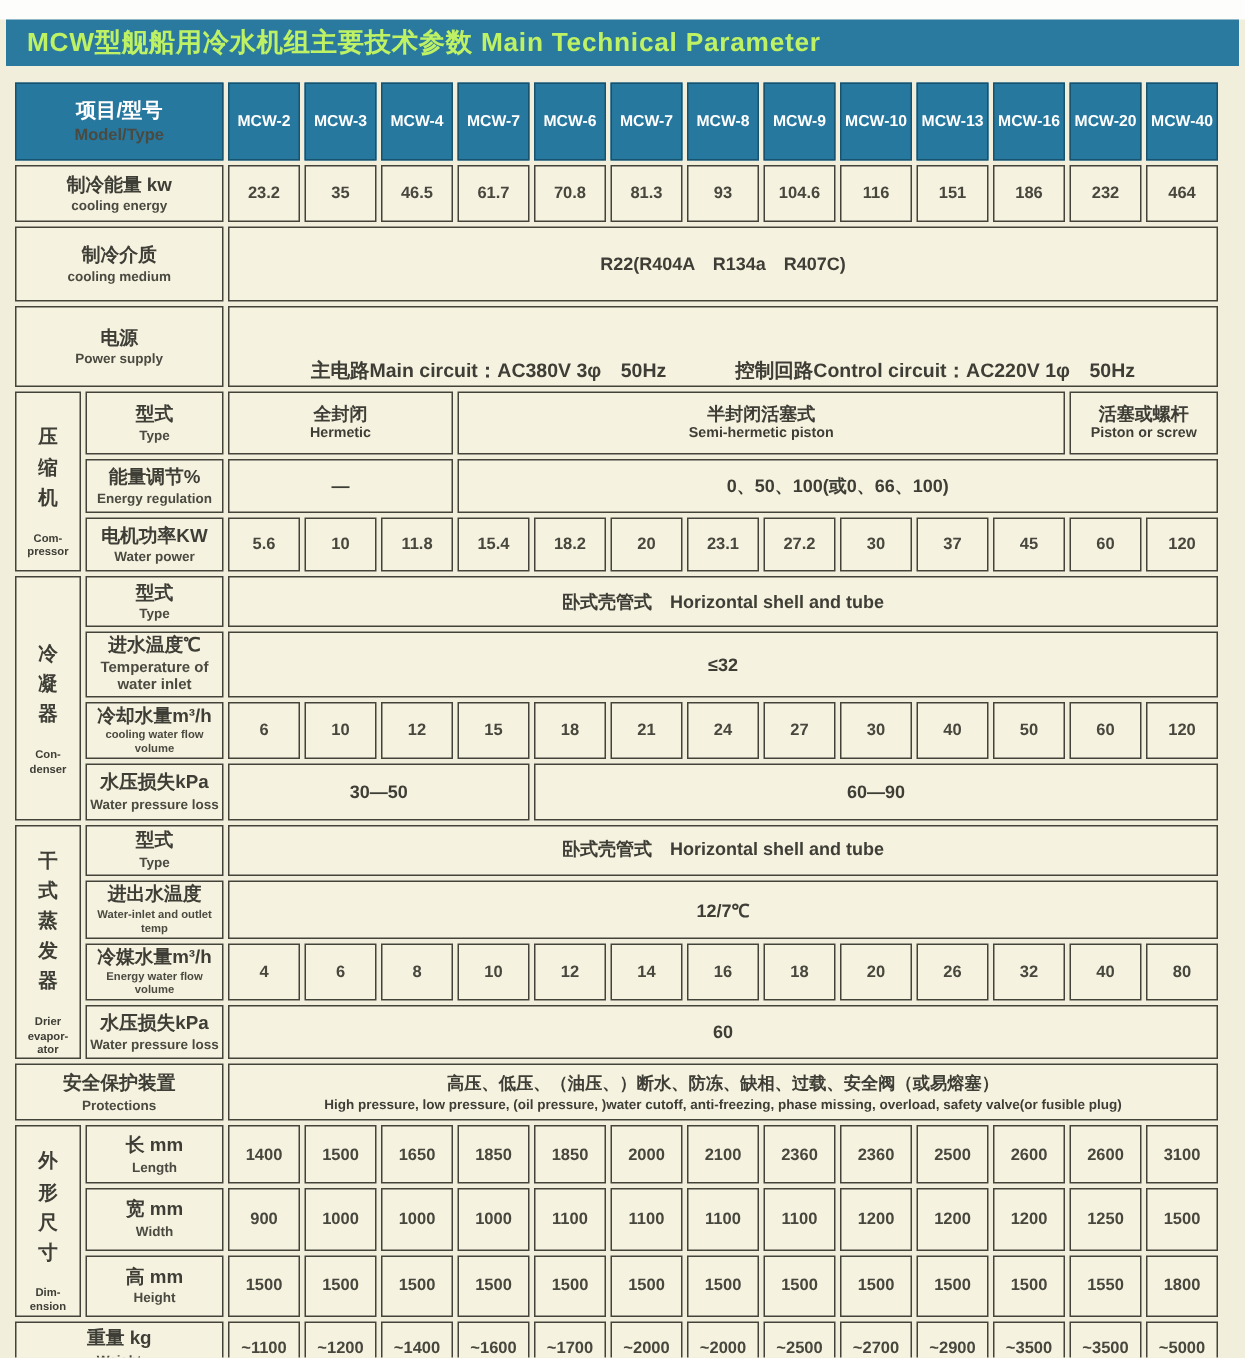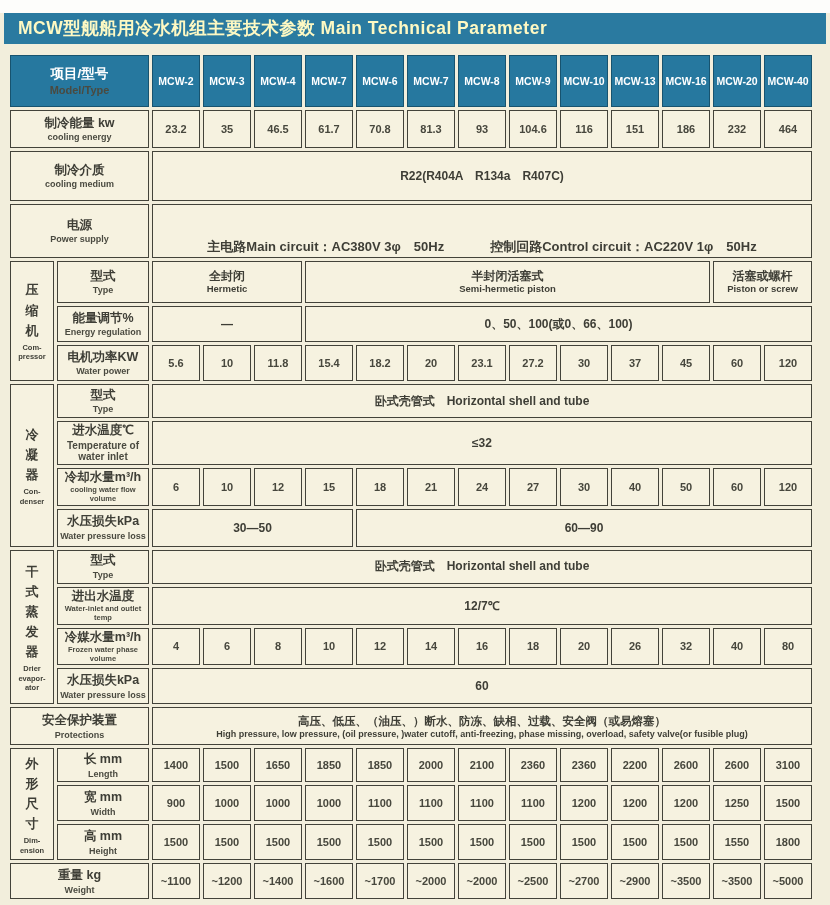--- a/index.html
+++ b/index.html
@@ -6,21 +6,21 @@
   body {
     width:830px; height:905px;
     background:#f2eedc;
     font-family:"Liberation Sans", sans-serif;
     color:#3e3e36;
     overflow:hidden;
   }
   .topstrip { height:13px; background:#fdfdfb; }
   .titlebar {
     margin:0 4px; height:31px; background:#2a7aa0;
-    color:#fef9c3; font-weight:bold; font-size:17.5px;
+    color:#bef264; font-weight:bold; font-size:17.5px;
     line-height:31px; padding-left:14px; letter-spacing:0.5px;
     white-space:nowrap; overflow:hidden;
   }
   table.spec {
     margin:8px 6px 0 7px;
     border-collapse:separate; border-spacing:3px;
     table-layout:fixed;
     font-weight:bold;
   }
   col.c-strip { width:44px; }
@@ -36,21 +36,21 @@
     background:#26789f; color:#fff; border-color:#17536f;
     font-size:10.5px; letter-spacing:0;
   }
   tr.head td.label .cn { font-size:13.5px; }
   tr.head td.label .en { font-size:11px; }
   td.label .cn { font-size:12.5px; line-height:1.25; }
   td.label .en { font-size:9px; line-height:1.15; margin-top:1px; color:#4a4a40; }
   td.val { font-size:11px; color:#47473d; }
   td.merged { font-size:12px; }
   td.strip .cn {
-    font-size:13px; width:1.15em; margin:0 auto;
+    font-size:13px; width:1.15em; margin:12px auto;
     word-break:break-all; line-height:1.55;
   }
   td.strip .en {
     font-size:7.5px; white-space:pre-line; line-height:1.25; margin-top:2px;
   }
   td.duo .cn { font-size:12px; line-height:1.3; }
   td.duo .en { font-size:9.5px; line-height:1.15; }
   td.prot .cn { font-size:11.5px; line-height:1.4; }
   td.prot .en { font-size:9px; line-height:1.2; white-space:nowrap; }
   .ps-part { display:inline-block; font-size:13px;margin-top:32px; }
@@ -263,21 +263,21 @@
     <td class="label">
       <div class="cn">进出水温度</div>
       <div class="en" style="font-size:7.5px">Water-inlet and outlet temp</div>
     </td>
     <td class="merged" colspan="13">12/7℃</td>
   </tr>
 
   <tr style="height:22px">
     <td class="label">
       <div class="cn">冷媒水量m³/h</div>
-      <div class="en" style="font-size:7.5px">Frozen water phase volume</div>
+      <div class="en" style="font-size:7.5px">Energy water flow volume</div>
     </td>
   <td class="val">4</td>
         <td class="val">6</td>
         <td class="val">8</td>
         <td class="val">10</td>
         <td class="val">12</td>
         <td class="val">14</td>
         <td class="val">16</td>
         <td class="val">18</td>
         <td class="val">20</td>
@@ -318,21 +318,21 @@
     </td>
   <td class="val">1400</td>
         <td class="val">1500</td>
         <td class="val">1650</td>
         <td class="val">1850</td>
         <td class="val">1850</td>
         <td class="val">2000</td>
         <td class="val">2100</td>
         <td class="val">2360</td>
         <td class="val">2360</td>
-        <td class="val">2200</td>
+        <td class="val">2500</td>
         <td class="val">2600</td>
         <td class="val">2600</td>
         <td class="val">3100</td>
       </tr>
 
   <tr style="height:36px">
     <td class="label">
       <div class="cn">宽 mm</div>
       <div class="en">Width</div>
     </td>

